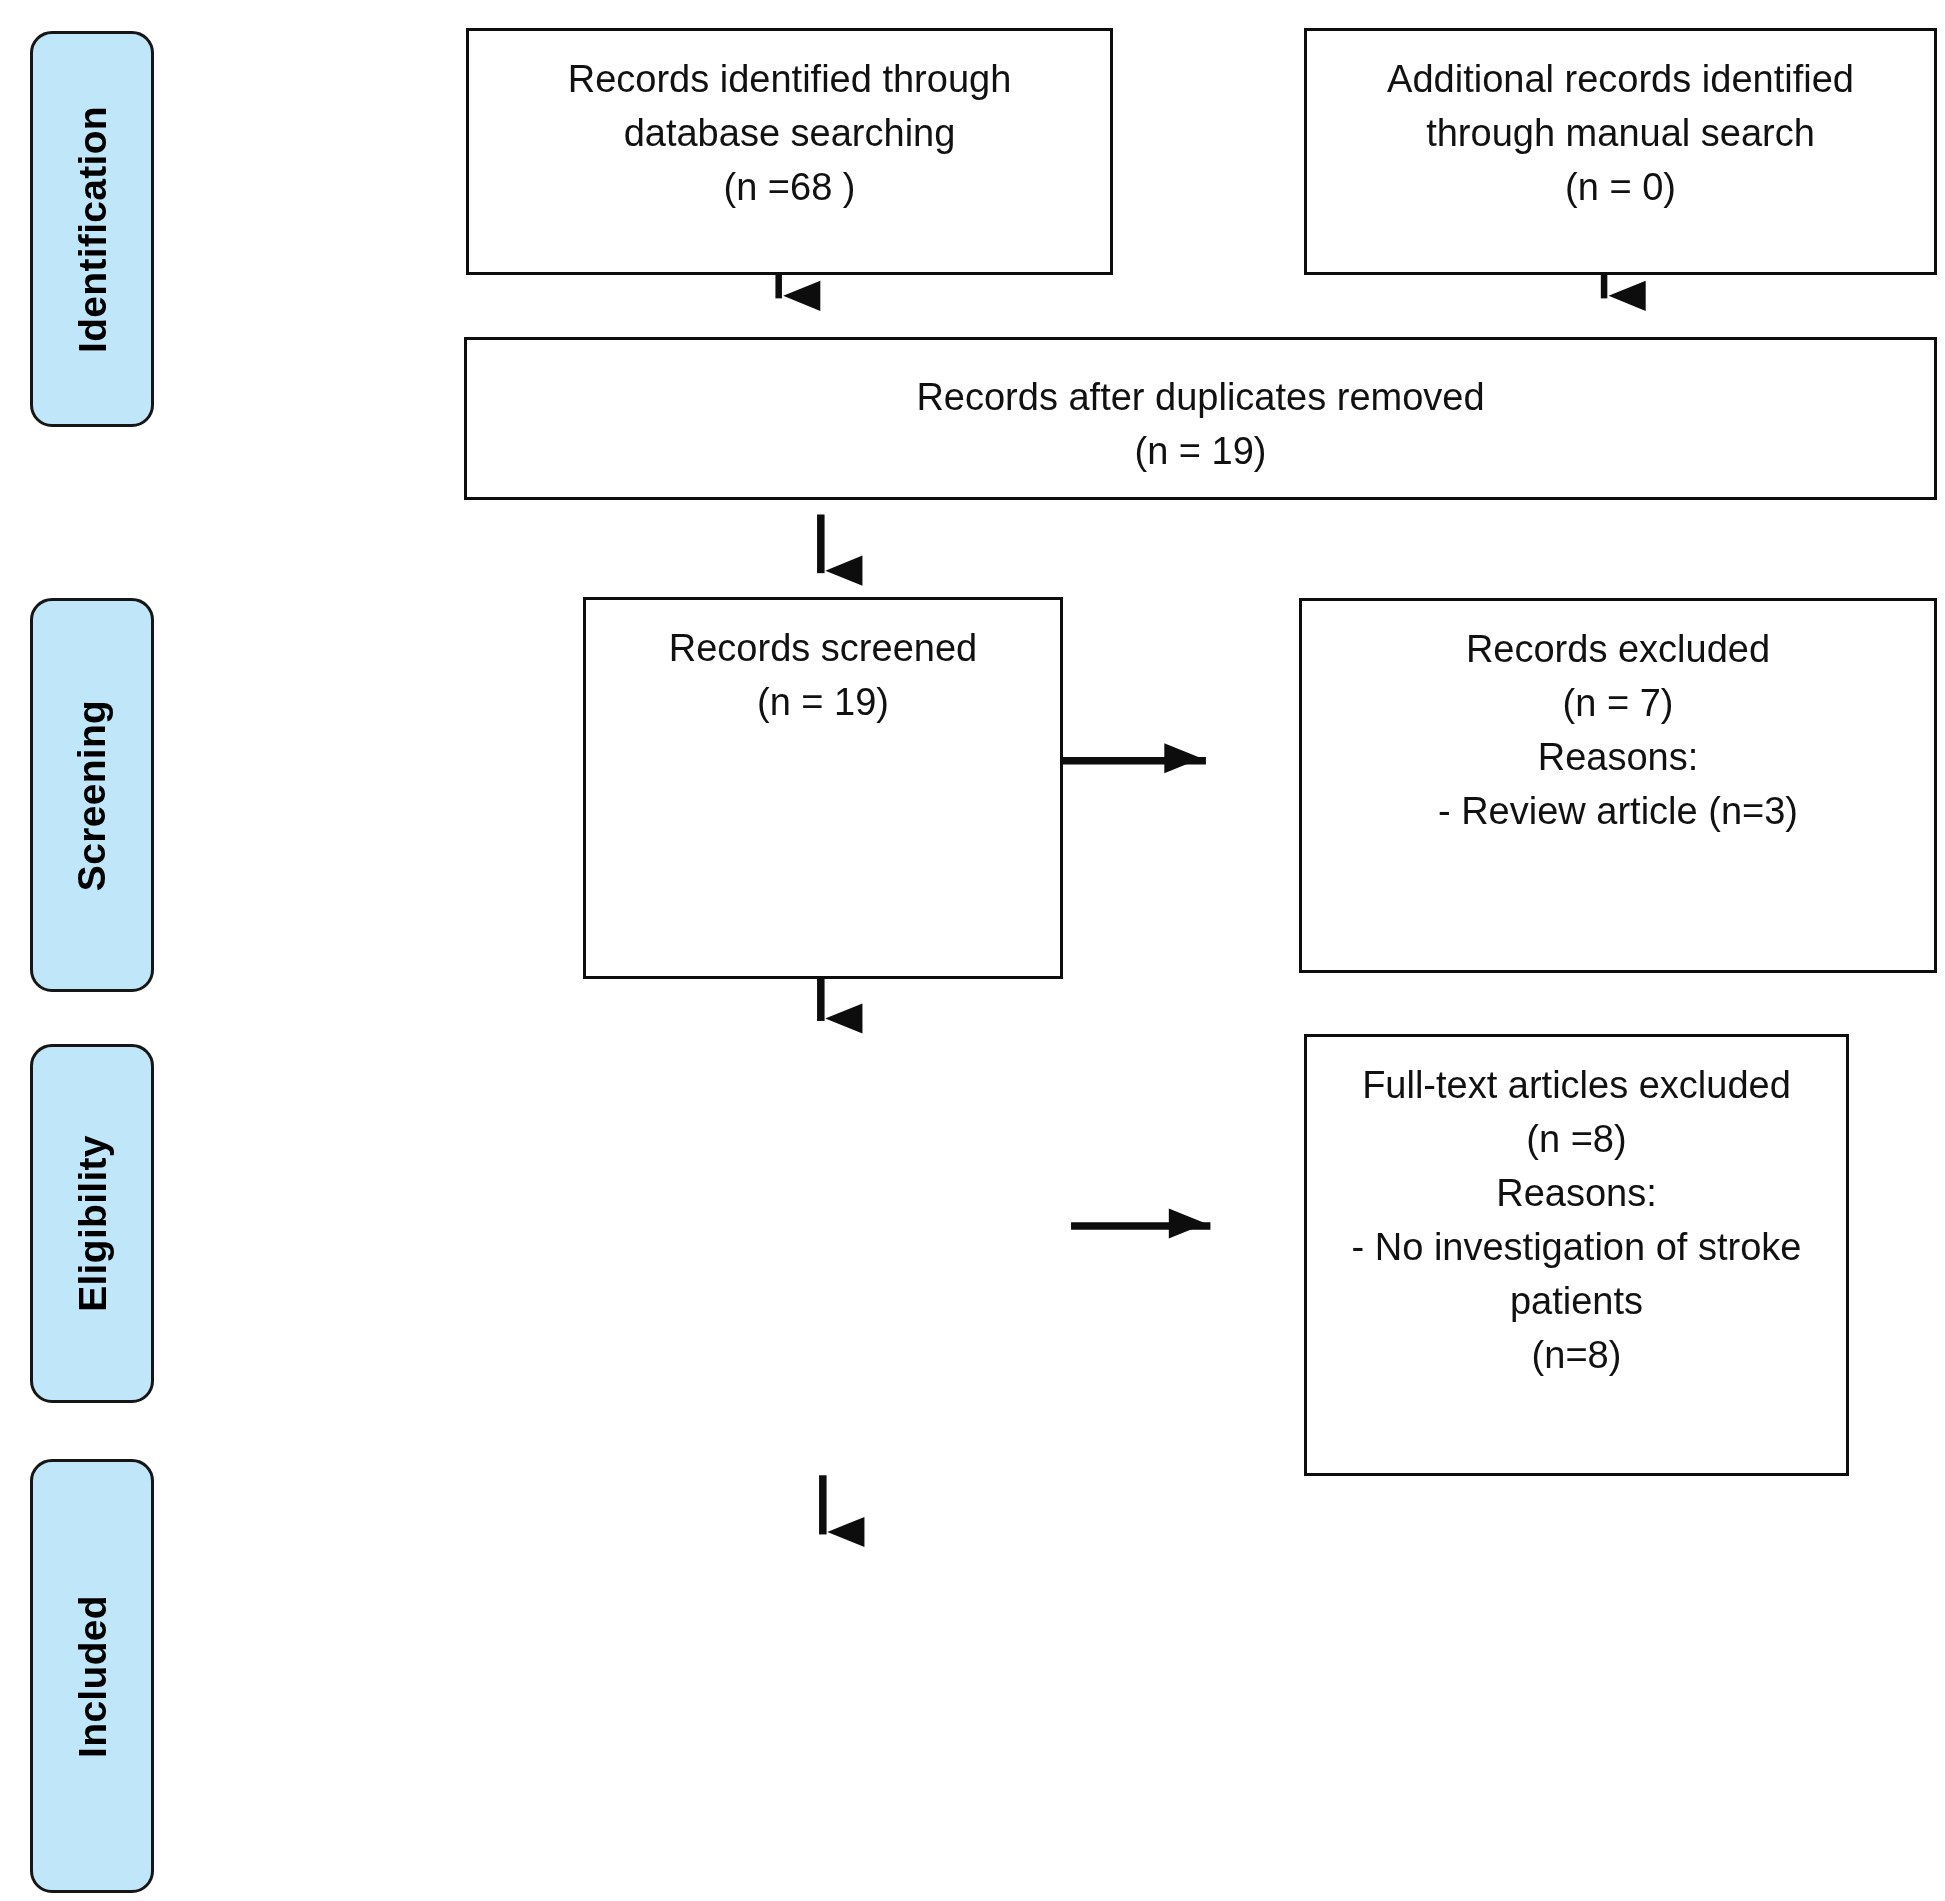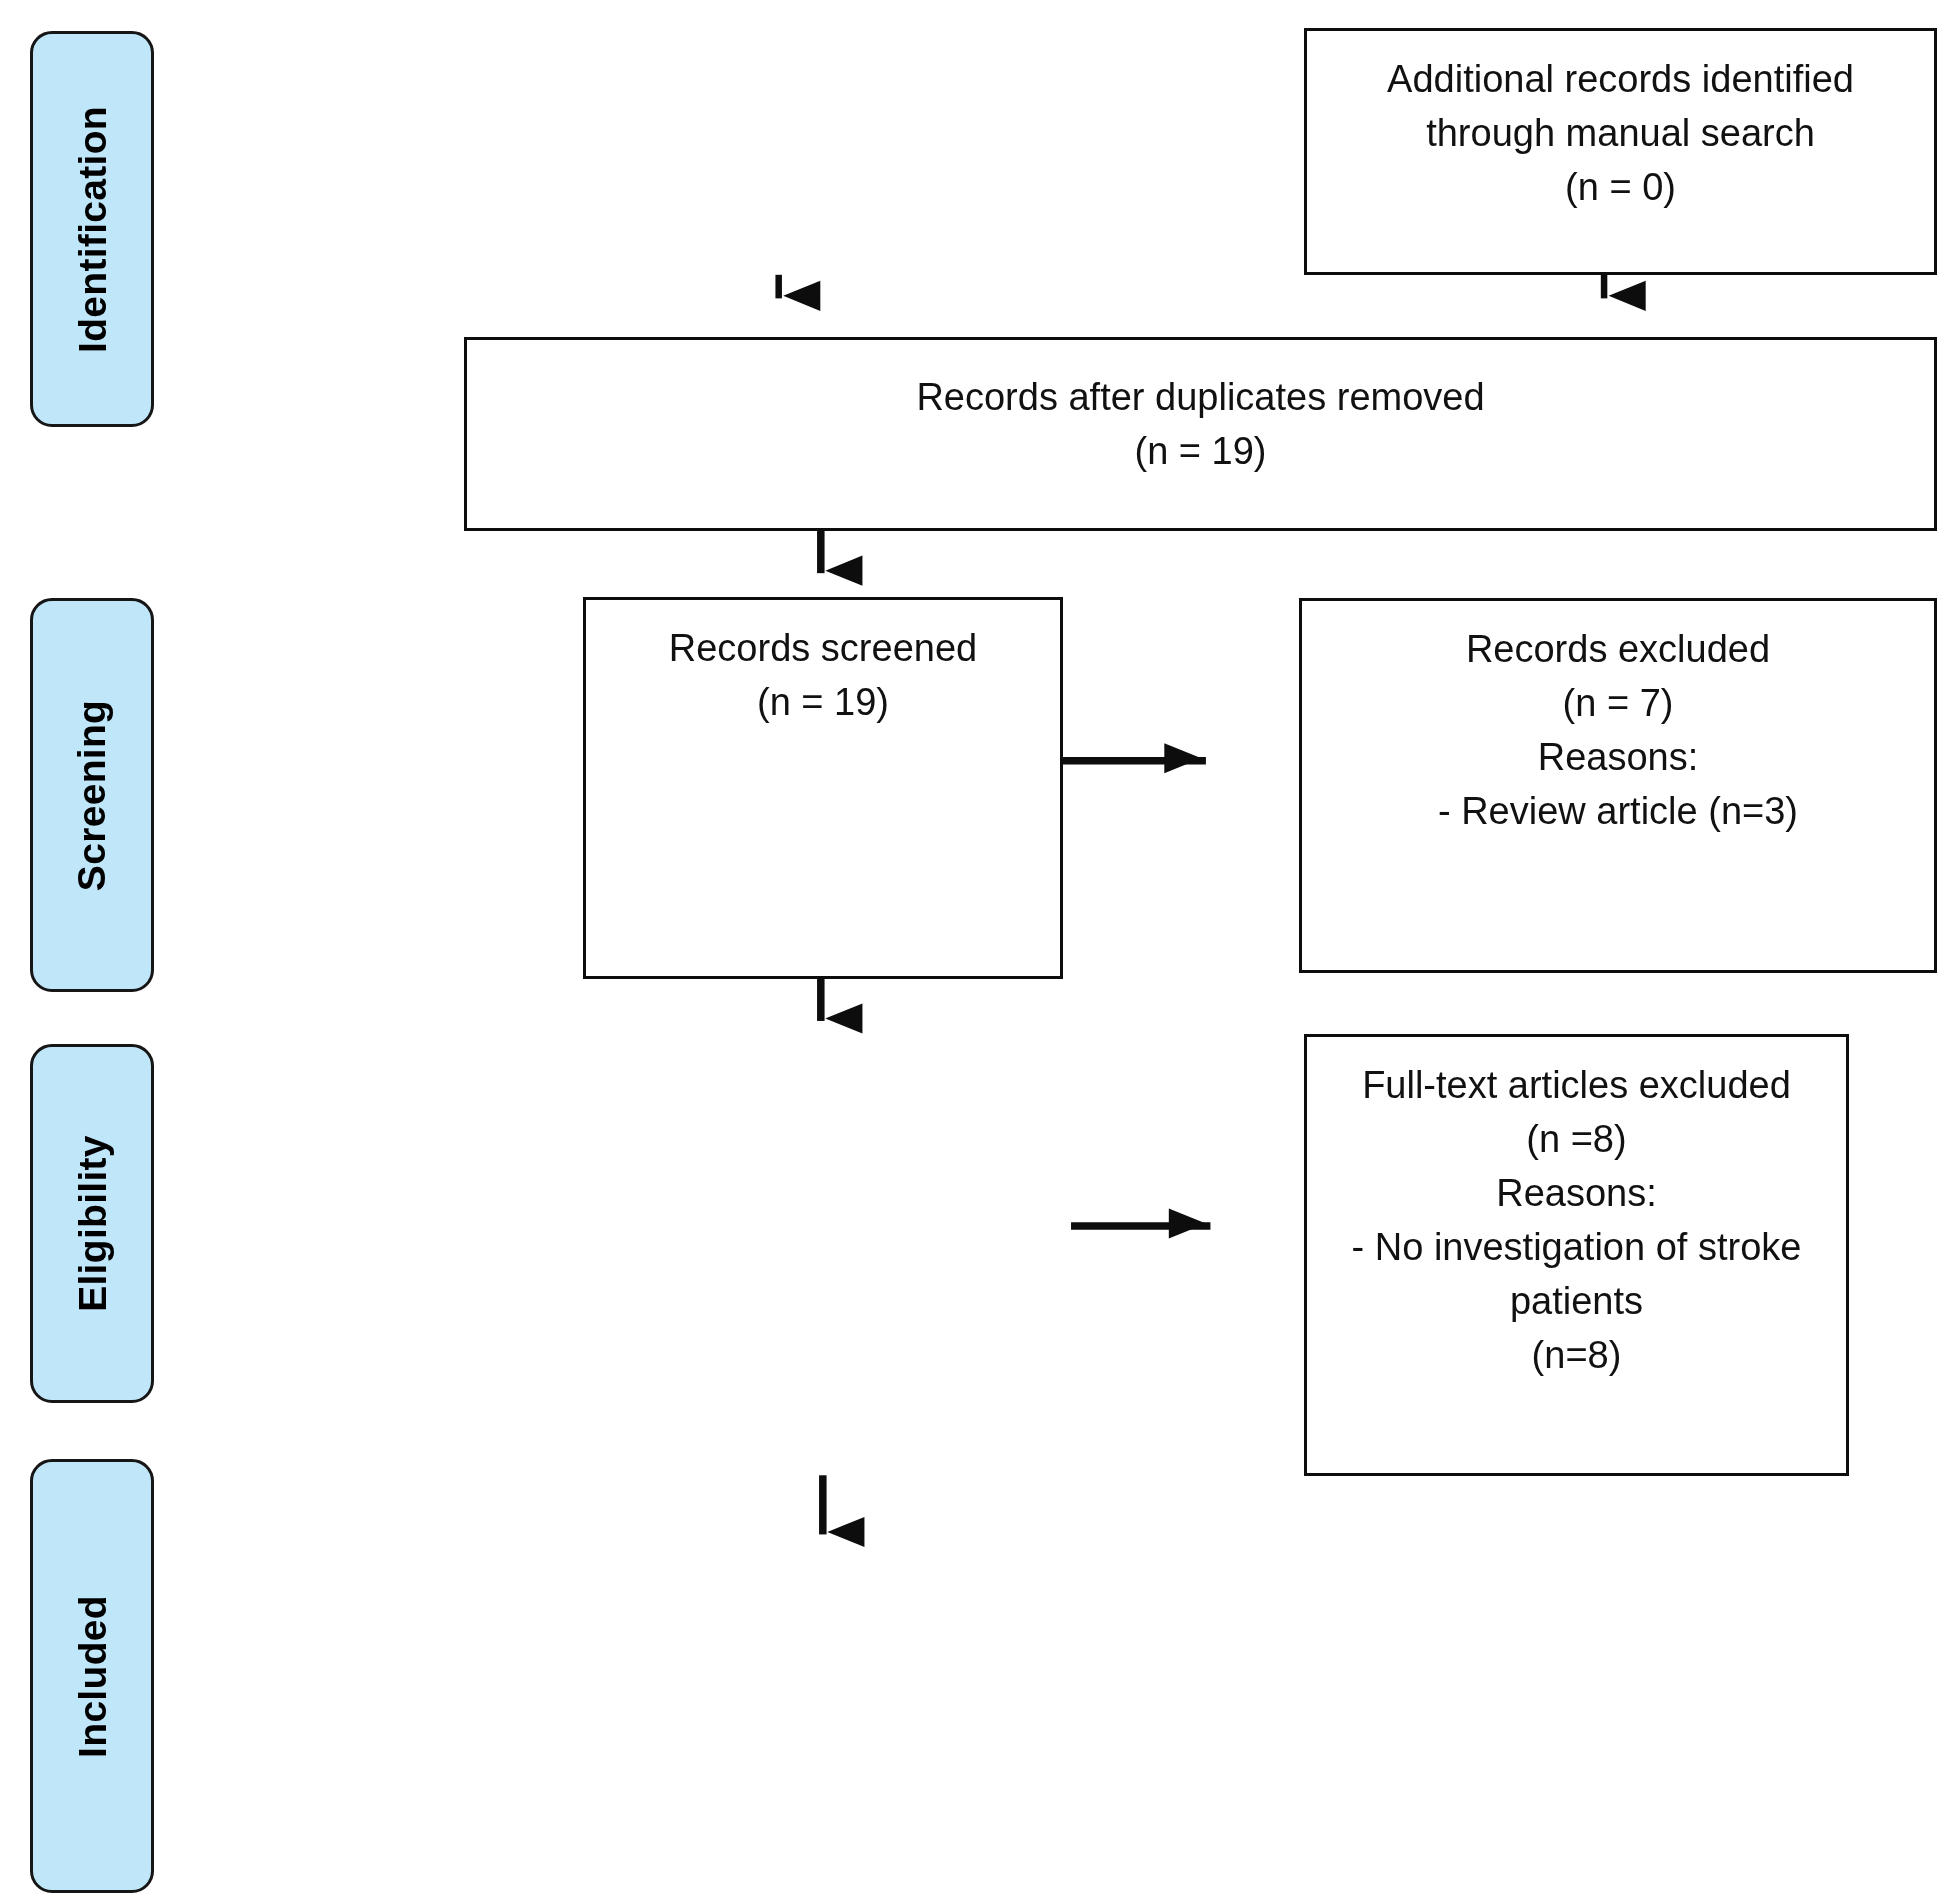--- a/index.html
+++ b/index.html
@@ -121,28 +121,33 @@
   </div>
 
   <div class="stage-box" style="left:30px; top:1044px; width:124px; height:359px;">
     <span class="stage-label">Eligibility</span>
   </div>
 
   <div class="stage-box" style="left:30px; top:1459px; width:124px; height:434px;">
     <span class="stage-label">Included</span>
   </div>
 
+  <div class="flow-box" style="left:466px; top:27.6px; width:647px; height:247px;">
+    <div class="flow-text pos-top">Records identified through
+database searching
+(n =68 )</div>
+  </div>
 
   <div class="flow-box" style="left:1304px; top:27.6px; width:633px; height:247px;">
     <div class="flow-text pos-top">Additional records identified
 through manual search
 (n = 0)</div>
   </div>
 
-  <div class="flow-box" style="left:464px; top:337px; width:1473px; height:194px;">
+  <div class="flow-box" style="left:464px; top:337px; width:1473px; height:163px;">
     <div class="flow-text pos-top-wide">Records after duplicates removed
 (n = 19)</div>
   </div>
 
   <div class="flow-box" style="left:583px; top:597px; width:480px; height:382px;">
     <div class="flow-text pos-top">Records screened
 (n = 19)</div>
   </div>
 
   <div class="flow-box" style="left:1299px; top:598px; width:638px; height:375px;">

